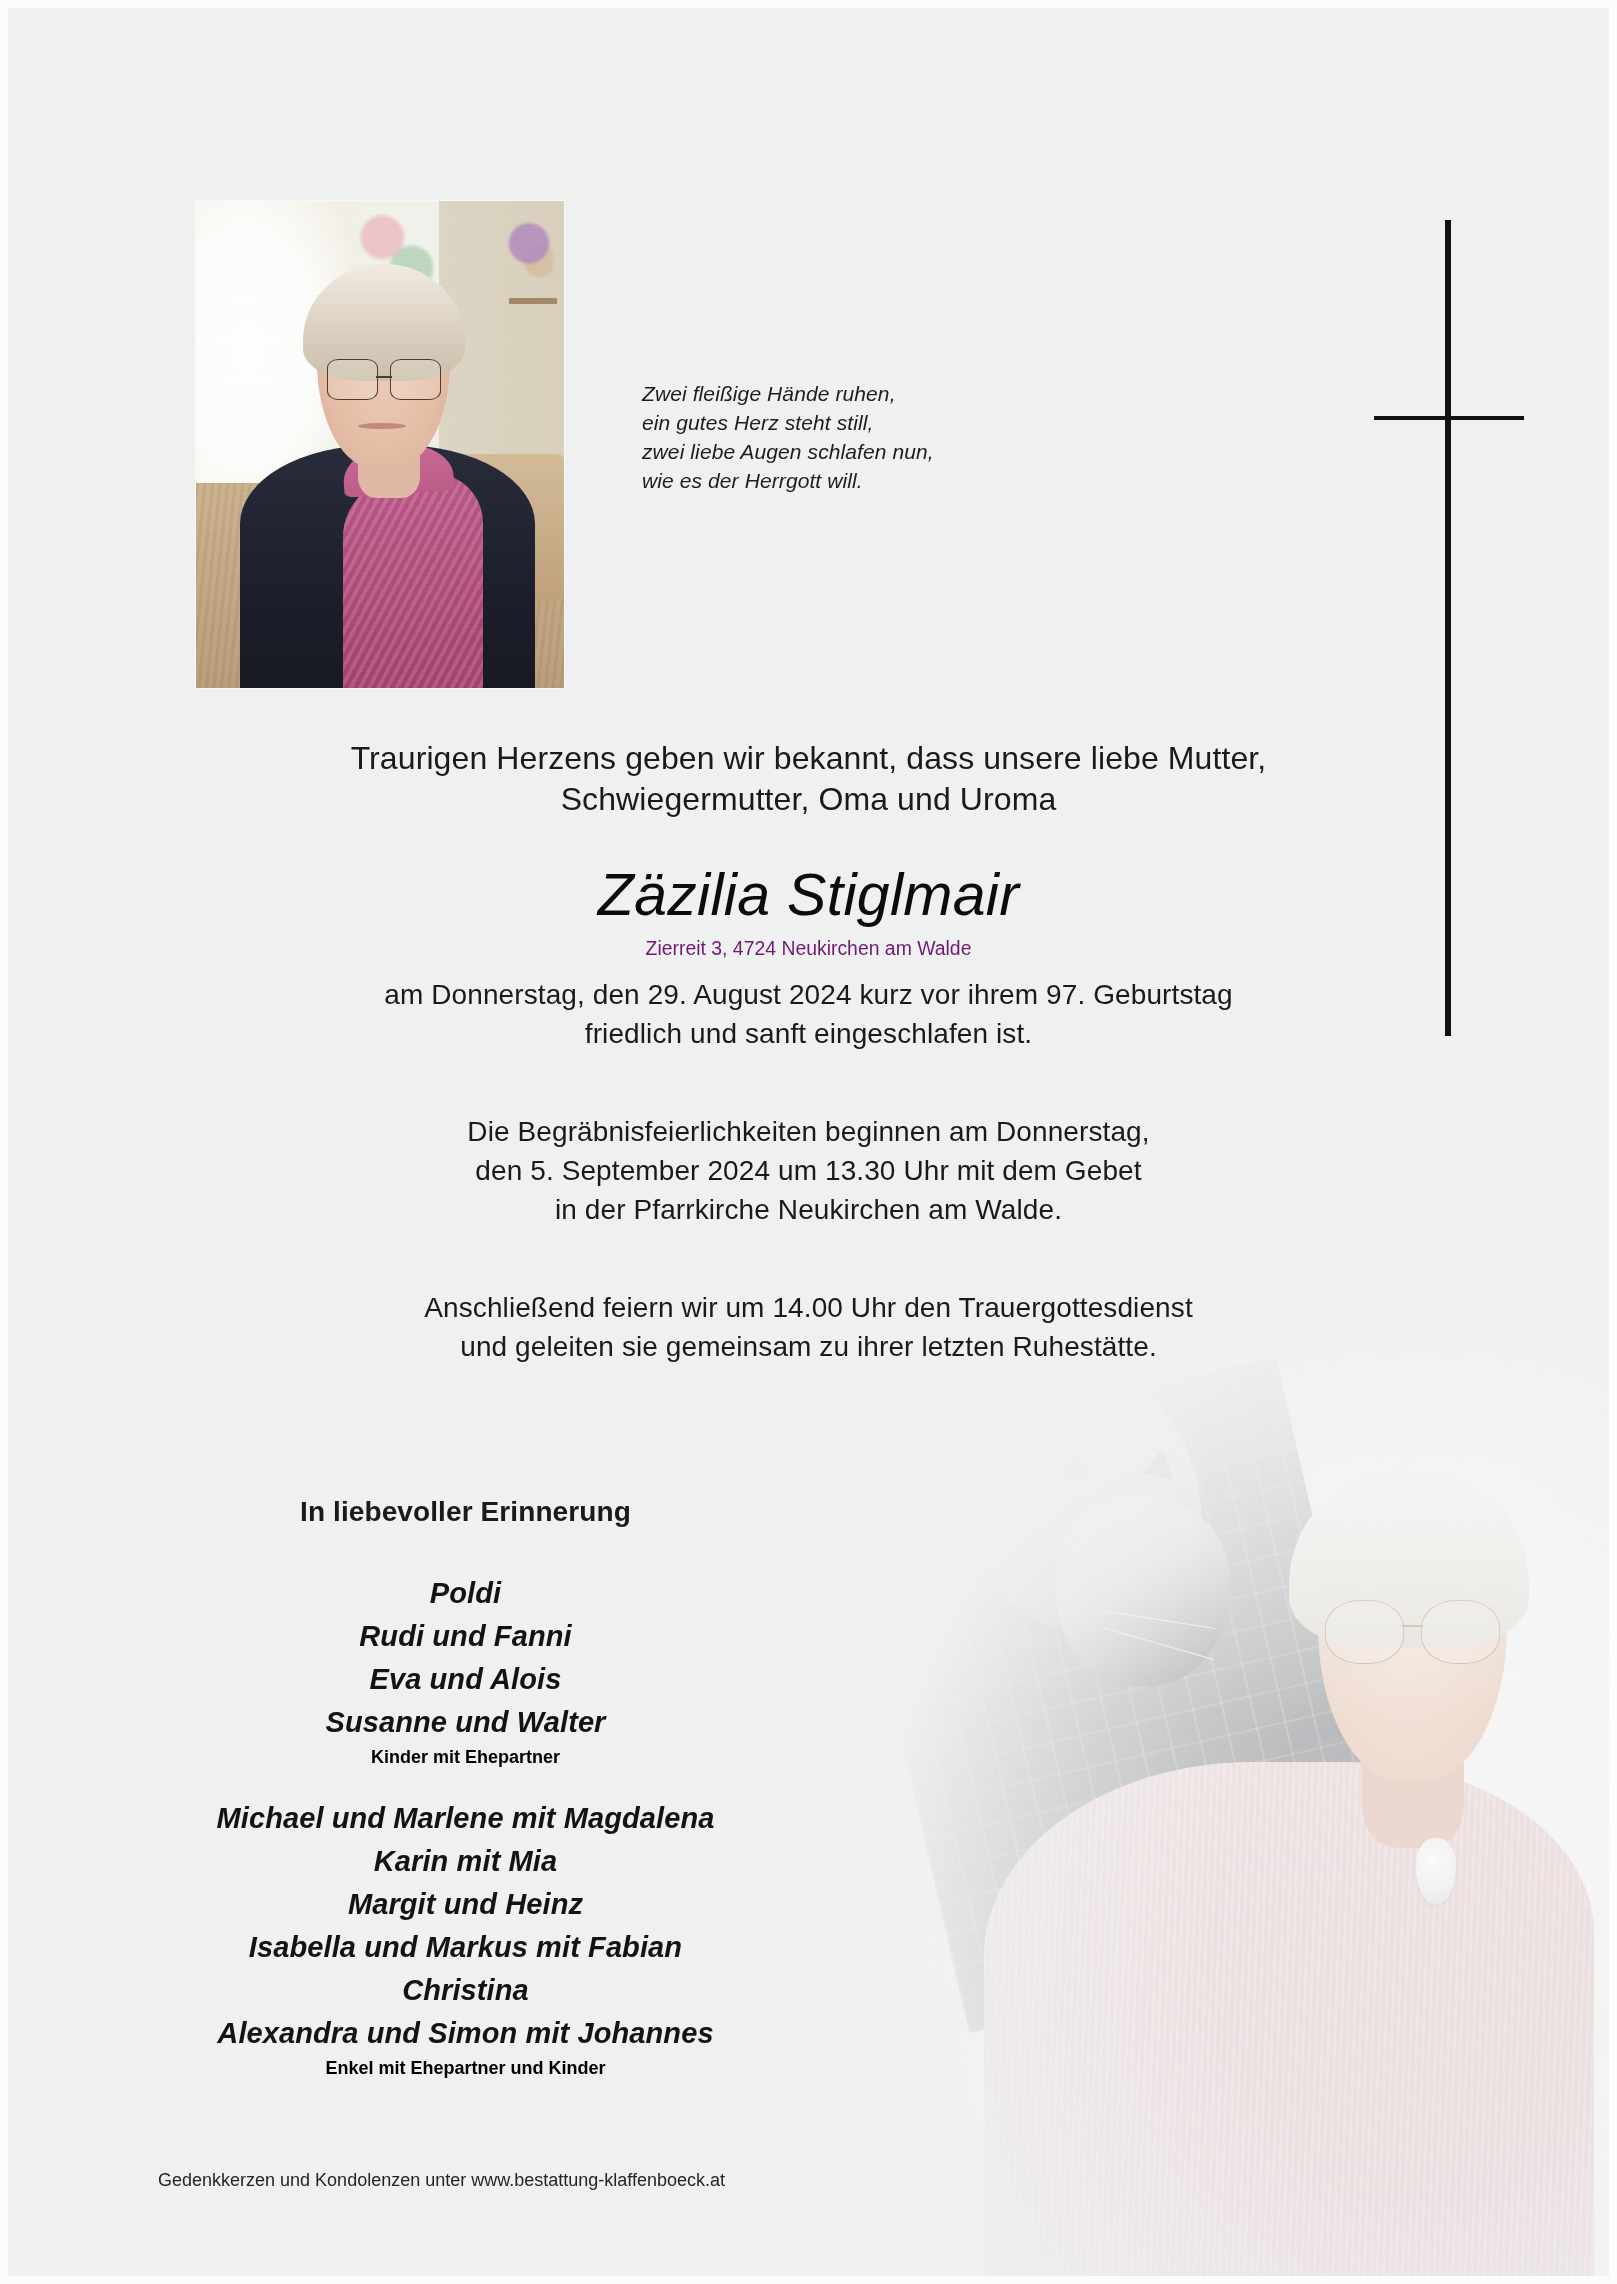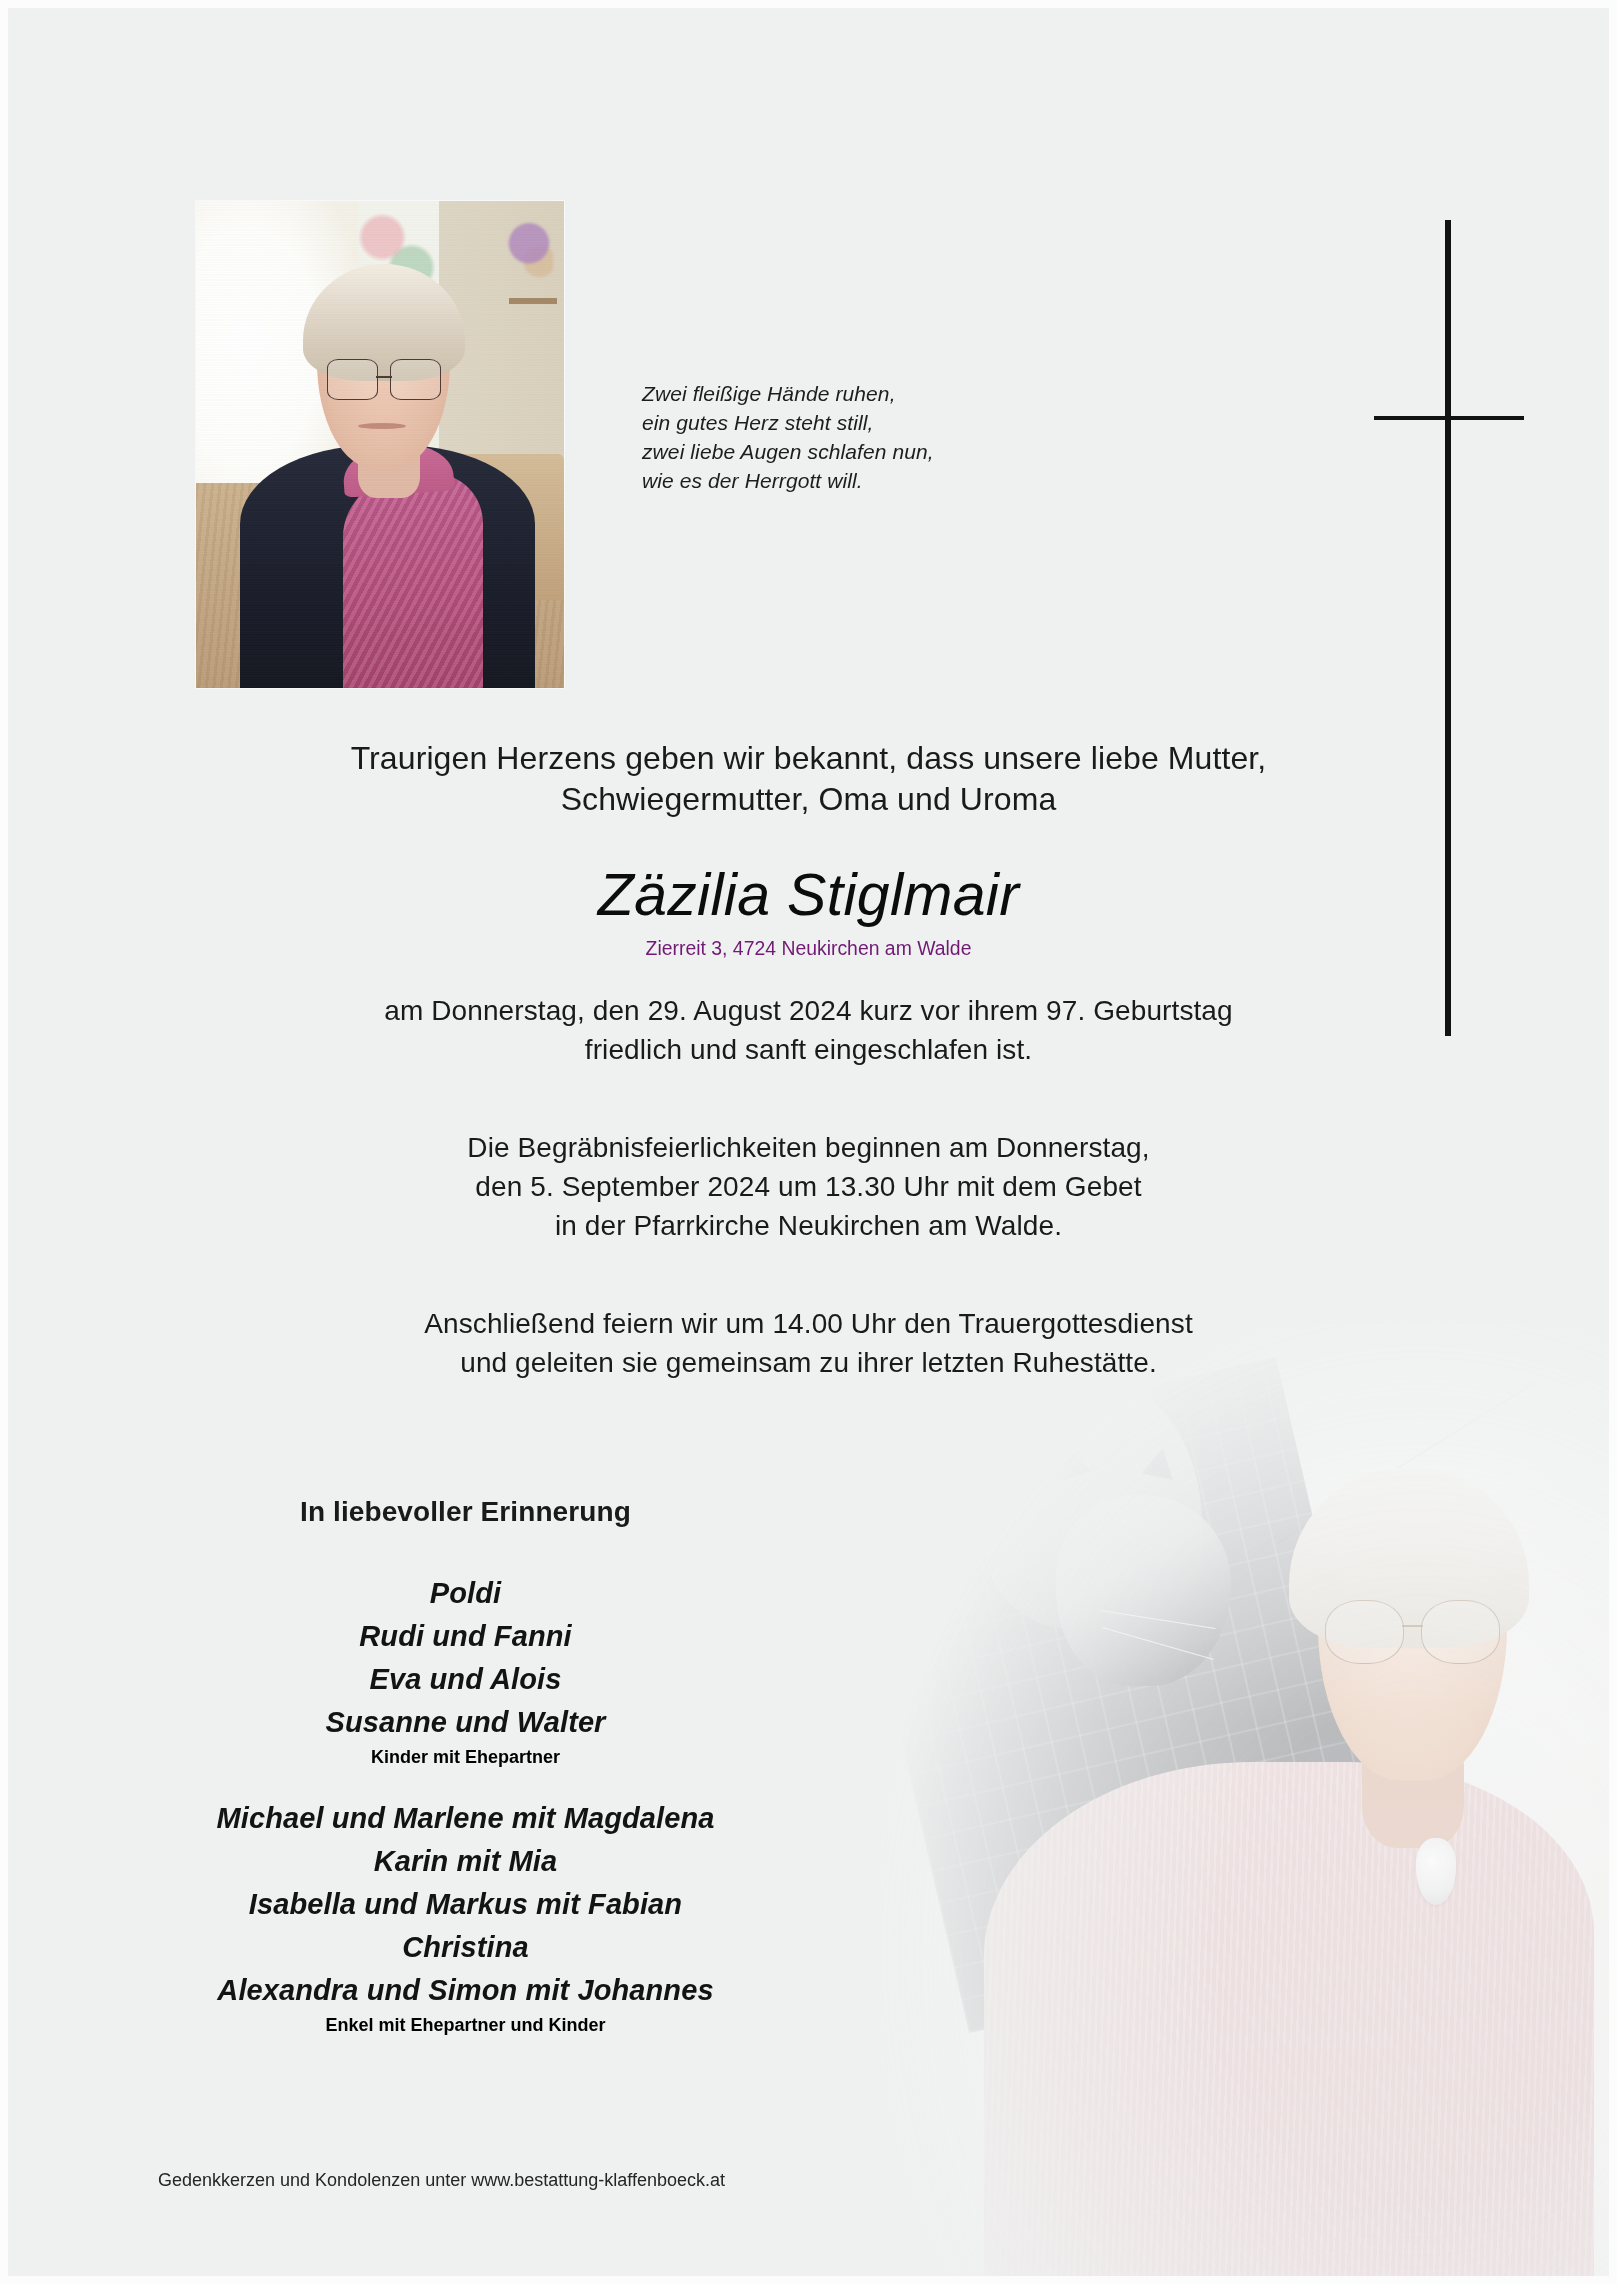--- a/index.html
+++ b/index.html
@@ -191,21 +191,21 @@
   }
   #deceased-address {
     margin-top: 8.8px;
     font-size: 19.4px;
     line-height: 25px;
     font-stretch: condensed;
     color: #701a75;
   }
 
   .para {
-    margin-top: 30px;
+    margin-top: 14px;
     font-size: 28px;
     line-height: 39px;
     font-stretch: condensed;
     letter-spacing: 0.1px;
   }
   .para.gap-big { margin-top: 59px; }
   .para .tline { display: block; white-space: pre; }
 
   
   #remembrance {
@@ -465,20 +465,21 @@
       <span class="fname">Poldi</span>
       <span class="fname">Rudi und Fanni</span>
       <span class="fname">Eva und Alois</span>
       <span class="fname">Susanne und Walter</span>
       <span class="fcaption">Kinder mit Ehepartner</span>
     </div>
 
     <div class="family-group" id="family-grandchildren">
       <span class="fname">Michael und Marlene mit Magdalena</span>
       <span class="fname">Karin mit Mia</span>
+      <span class="fname">Margit und Heinz</span>
       <span class="fname">Isabella und Markus mit Fabian</span>
       <span class="fname">Christina</span>
       <span class="fname">Alexandra und Simon mit Johannes</span>
       <span class="fcaption">Enkel mit Ehepartner und Kinder</span>
     </div>
 
   </div>
 
   <div id="footer-note">Gedenkkerzen und Kondolenzen unter www.bestattung-klaffenboeck.at</div>
 

